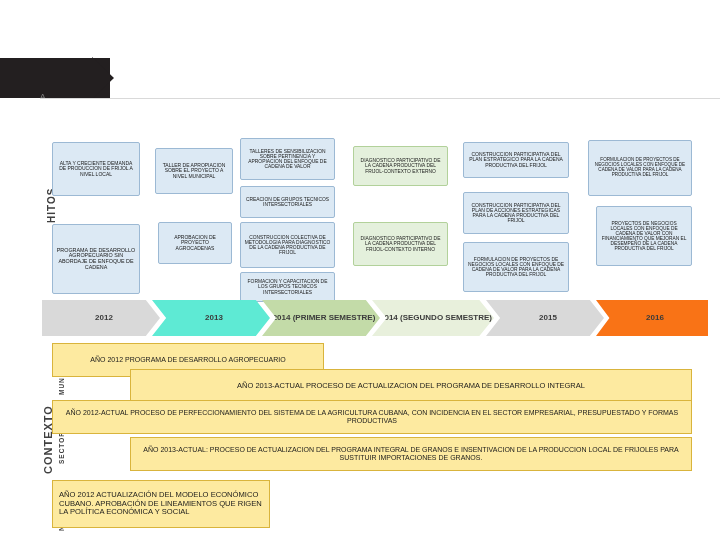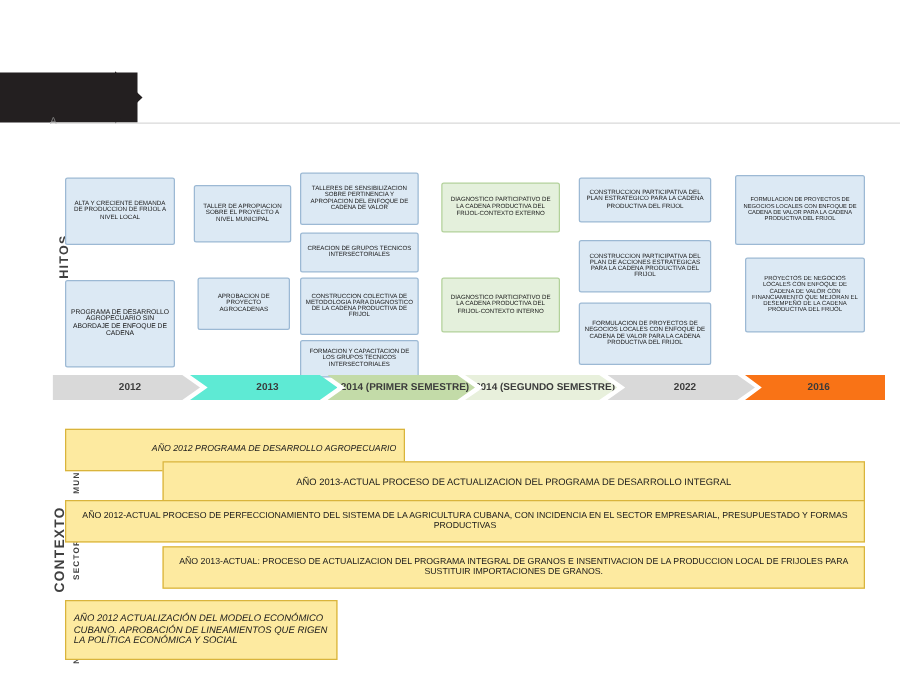--- a/index.html
+++ b/index.html
@@ -53,39 +53,39 @@
     color:#1a1a1a;
     line-height:1.05;
     overflow:hidden;
   }
   .box span{display:block;}
   .b-blue{background:#dce9f4;border-color:#9cb9d4;}
   .b-green{background:#e4f0dc;border-color:#b2d19a;}
 
   
   .chev{
-    position:absolute;top:300px;height:20px;
+    position:absolute;top:300px;height:36px;
     display:flex;align-items:center;justify-content:center;
     text-align:center;color:#3b3b3b;font-size:8px;font-weight:bold;
     line-height:1.05;
   }
   .chev .inner{position:relative;z-index:2;padding-left:6px;}
 
   
   .bar{
     position:absolute;box-sizing:border-box;
     border:1px solid #d9b43c;
     background:#fdeaa0;
     color:#1a1a1a;
     display:flex;align-items:center;
     padding:16px 6px;
     line-height:1.12;
   }
   .bar.center{justify-content:center;text-align:center;}
-  .bar.left{justify-content:flex-end;text-align:left;font-style:italic;}
+  .bar.left{justify-content:center;text-align:left;}
 </style>
 </head>
 <body>
 
 <div class="top-arrow"></div>
 <div class="tiny-a">A</div>
 <div class="rule"></div>
 
 <div class="vlabel" id="hitos-label">HITOS</div>
 <div class="vlabel" id="contexto-label">CONTEXTO</div>
@@ -150,21 +150,21 @@
 <div class="chev" style="left:152px;width:118px;background:#5eead4;clip-path:polygon(0 0,88% 0,100% 50%,88% 100%,0 100%,12% 50%);text-align:center;">
   <div class="inner">2013</div>
 </div>
 <div class="chev" style="left:262px;width:118px;background:#c3dba8;clip-path:polygon(0 0,88% 0,100% 50%,88% 100%,0 100%,12% 50%);">
   <div class="inner">2014 (PRIMER SEMESTRE)</div>
 </div>
 <div class="chev" style="left:372px;width:122px;background:#e8f0dc;clip-path:polygon(0 0,88% 0,100% 50%,88% 100%,0 100%,12% 50%);">
   <div class="inner">2014 (SEGUNDO SEMESTRE)</div>
 </div>
 <div class="chev" style="left:486px;width:118px;background:#d9d9d9;clip-path:polygon(0 0,88% 0,100% 50%,88% 100%,0 100%,12% 50%);">
-  <div class="inner">2022</div>
+  <div class="inner">2015</div>
 </div>
 <div class="chev" style="left:596px;width:112px;background:#f97316;clip-path:polygon(0 0,100% 0,100% 100%,0 100%,12% 50%);">
   <div class="inner">2016</div>
 </div>
 
 <div class="bar left" style="left:52px;top:343px;width:272px;height:17px;font-size:7px;">
   <span>AÑO 2012 PROGRAMA DE DESARROLLO AGROPECUARIO</span>
 </div>
 <div class="bar center" style="left:130px;top:369px;width:562px;height:18px;font-size:7.5px;">
   <span>AÑO 2013-ACTUAL PROCESO DE ACTUALIZACION DEL PROGRAMA DE DESARROLLO INTEGRAL</span>

